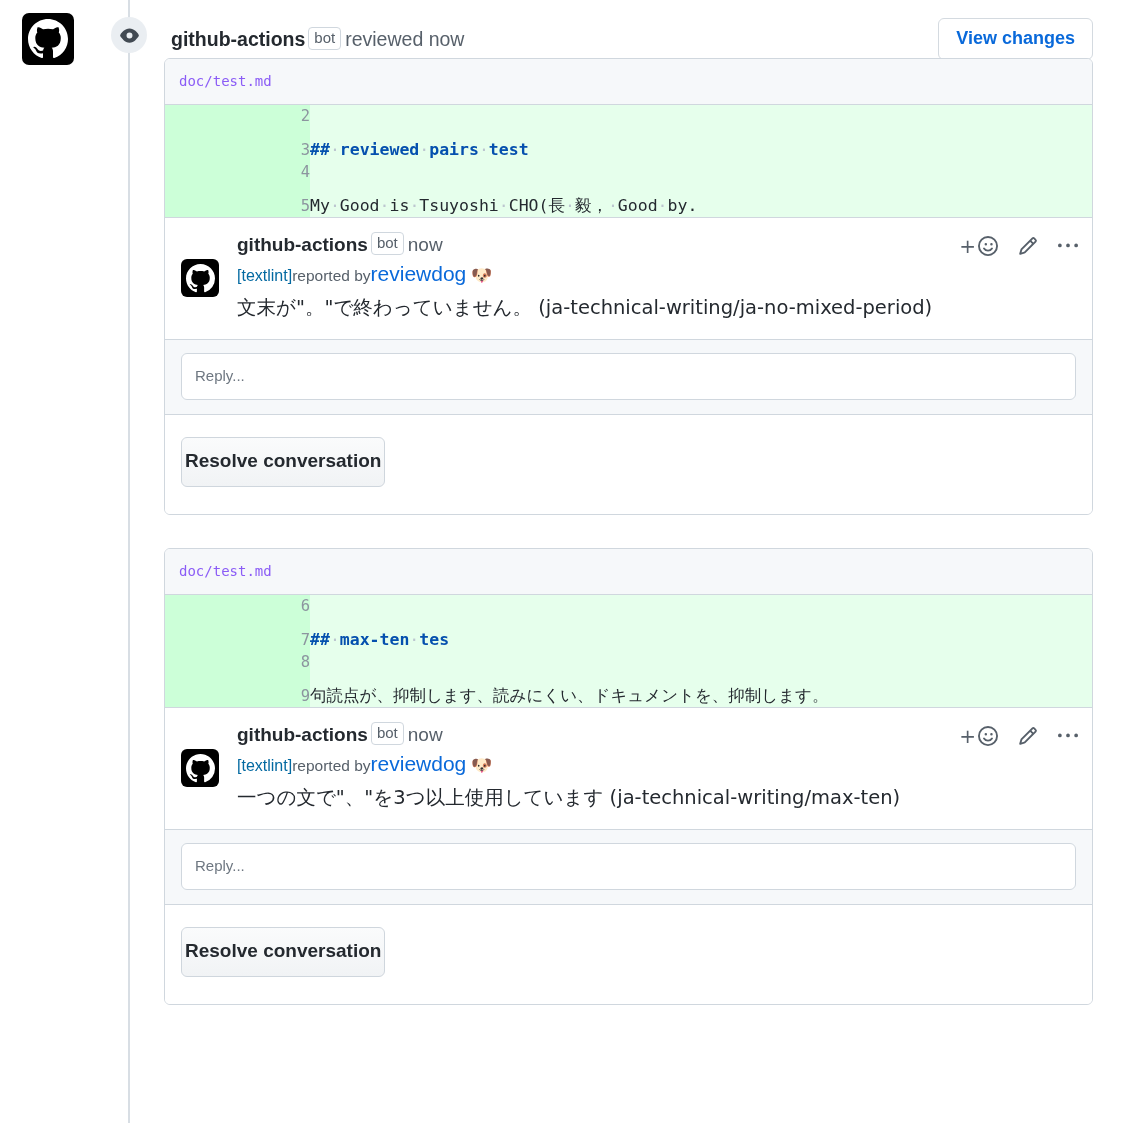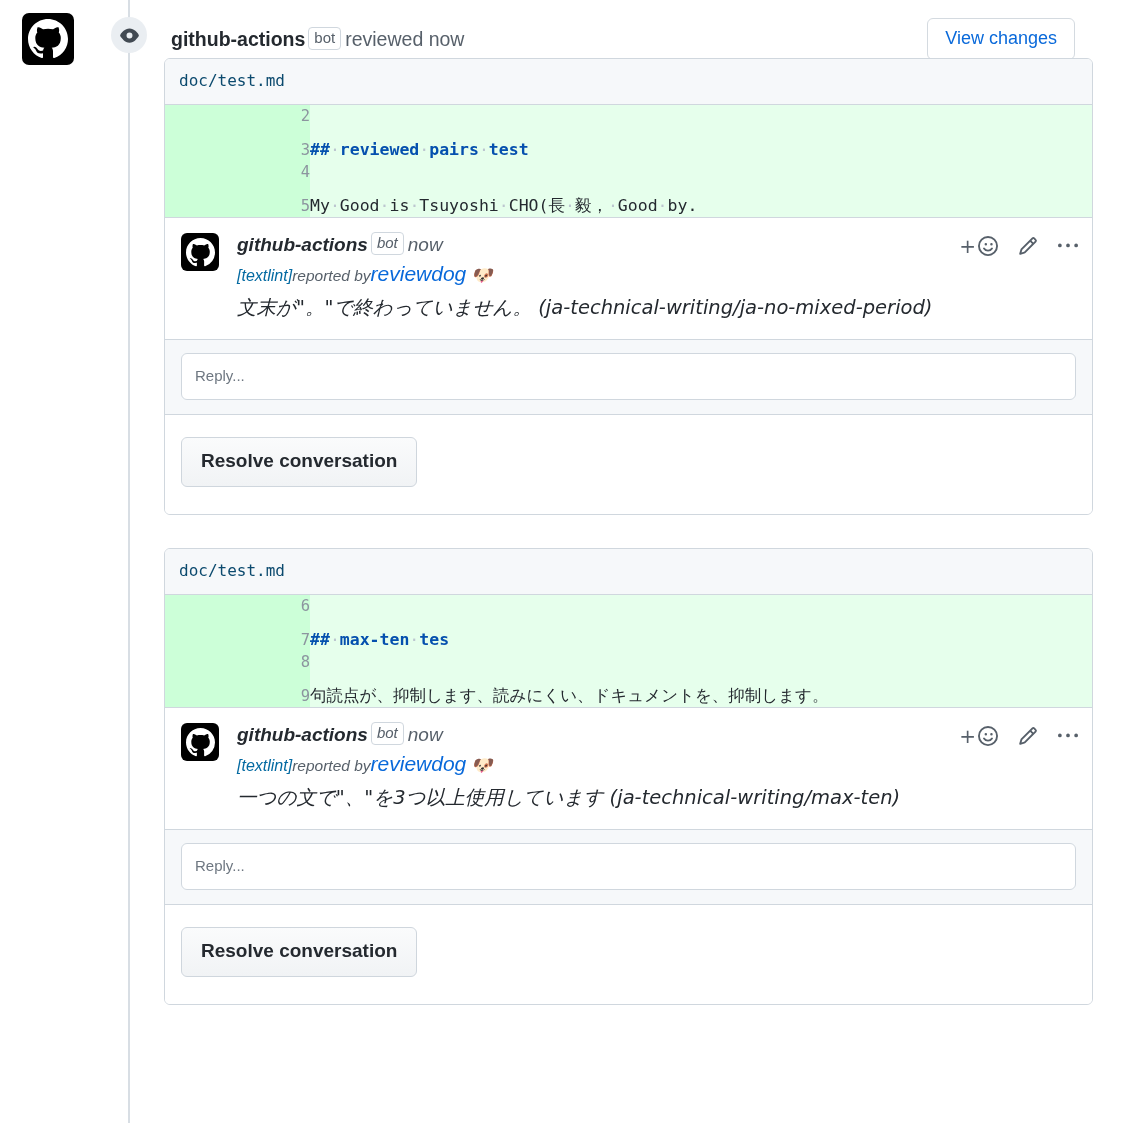--- a/index.html
+++ b/index.html
@@ -94,28 +94,28 @@
     line-height: 16px;
     padding: 2px 5px 3px;
     color: #57606a;
     vertical-align: 3px;
     margin: 0 4px 0 3px;
     font-weight: 400;
   }
 
   .view-changes-btn {
     position: absolute;
-    right: 32px;
+    right: 14px;
     top: 18px;
     border: 1px solid #d4dae0;
     border-radius: 6px;
     background: #ffffff;
     color: #0969da;
     font-size: 18px;
-    font-weight: 400;
+    font-weight: 700;
     font-family: "Liberation Sans", sans-serif;
     padding: 9px 17px 11px;
     cursor: pointer;
     line-height: 20px;
     z-index: 4;
   }
 
   
   .threads {
     position: relative;
@@ -129,23 +129,23 @@
     background: #ffffff;
     overflow: hidden;
     margin-bottom: 33px;
   }
 
   .file-header {
     background: #f6f8fa;
     border-bottom: 1px solid #d0d7de;
     padding: 11px 14px 12px;
     font-family: "DejaVu Sans Mono", monospace;
-    font-size: 16px;
+    font-size: 14px;
     line-height: 22px;
-    color: #0c4a6e;
+    color: #8b5cf6;
   }
 
   
   table.diff {
     border-collapse: collapse;
     width: 100%;
     table-layout: fixed;
     font-family: "DejaVu Sans Mono", monospace;
     font-size: 16.5px;
   }
@@ -176,22 +176,21 @@
 
   
   .comment {
     border-top: 1px solid #d0d7de;
     padding: 14px 14px 16px 16px;
     position: relative;
     background: #ffffff;
   }
   .comment-head {
     display: flex;
-    align-items: flex-start;
-    font-style: italic;
+    align-items: center;
   }
   .avatar-sm {
     width: 38px;
     height: 38px;
     background: #000000;
     border-radius: 6px;
     display: flex;
     align-items: center;
     justify-content: center;
     flex: 0 0 auto;
@@ -292,21 +291,21 @@
     background: #ffffff;
   }
   .resolve-btn {
     border: 1px solid #cfd6dd;
     border-radius: 6px;
     background: linear-gradient(180deg, #fafbfc 0%, #f1f3f5 100%);
     color: #24292f;
     font-size: 19px;
     font-weight: 600;
     font-family: "Liberation Sans", sans-serif;
-    padding: 12px 19px 14px;
+    padding: 12px 3px 14px;
     line-height: 22px;
     cursor: pointer;
   }
 </style>
 </head>
 <body>
 
 <div class="page">
 
   <div class="rail"></div>

